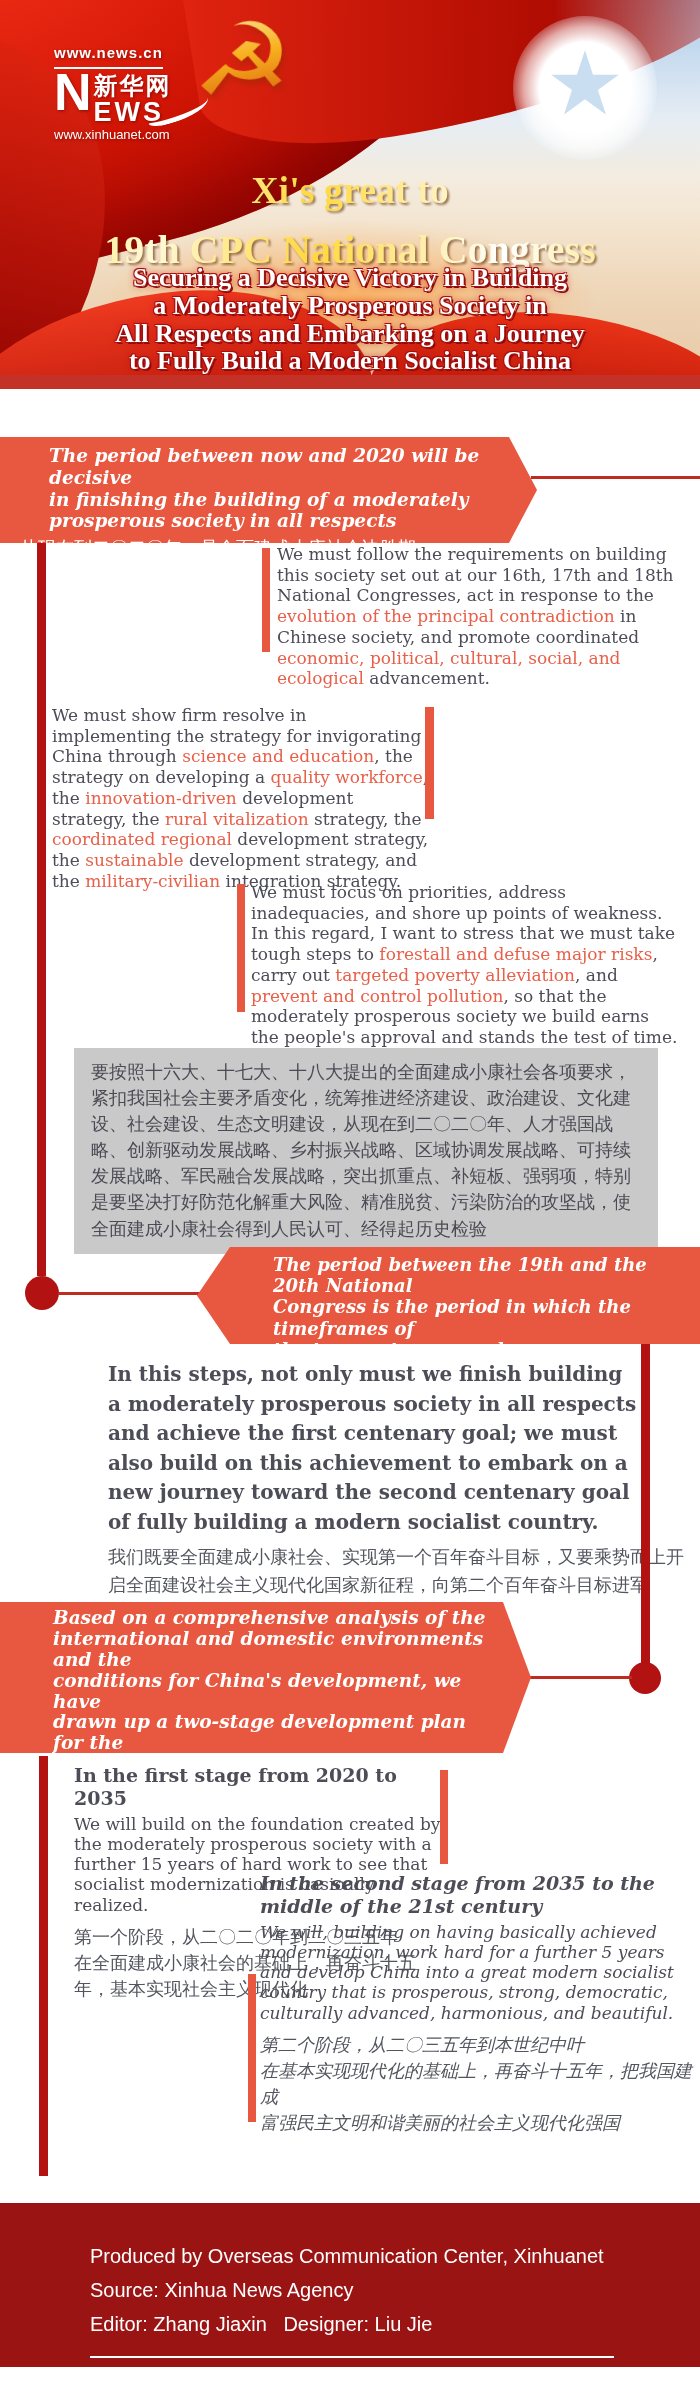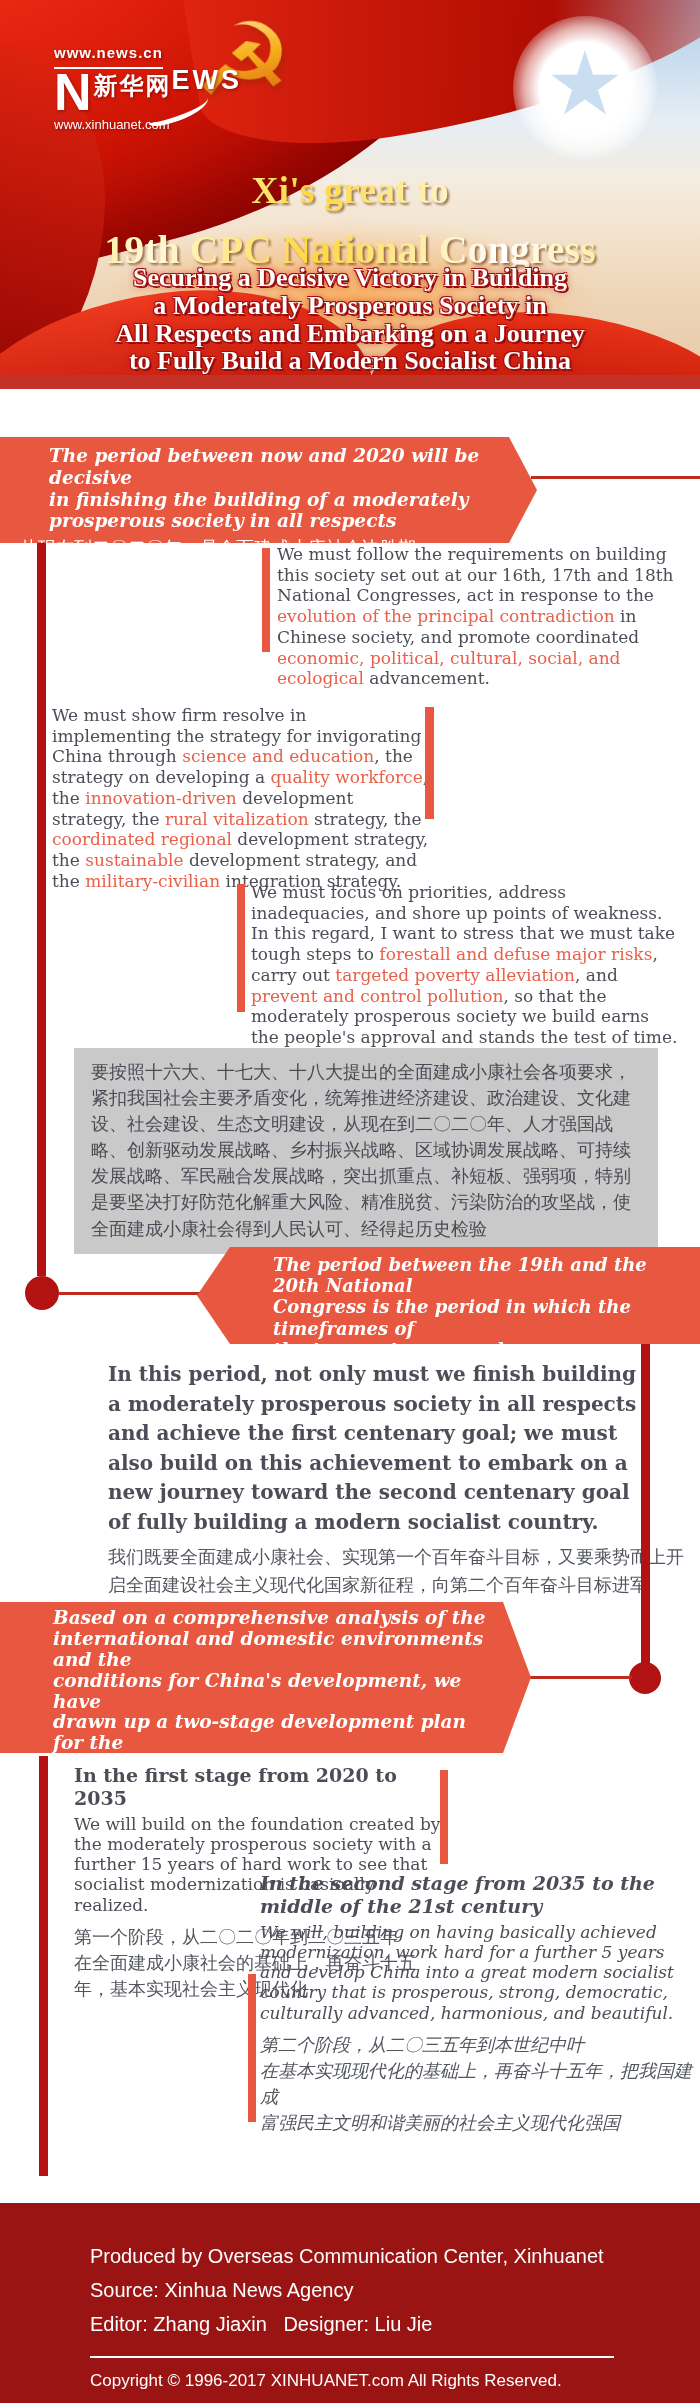--- a/index.html
+++ b/index.html
@@ -36,21 +36,21 @@
   .emblem{position:absolute;left:196px;top:8px;font-size:108px;line-height:1;transform:rotate(8deg);
         background:linear-gradient(160deg,#ffe69a 8%,#f7b01e 45%,#d95f0e 85%);
         -webkit-background-clip:text;background-clip:text;color:transparent;
         filter:drop-shadow(3px 4px 3px rgba(140,40,0,.45));}
   .logo{position:absolute;left:54px;top:44px;color:#fff;font-family:"Liberation Sans",sans-serif;
         text-shadow:1px 1px 3px rgba(110,0,0,.65);}
   .logo-top{font-size:15px;font-weight:bold;letter-spacing:1px;border-bottom:2px solid #fff;
         padding-bottom:6px;display:inline-block;}
   .logo-mid{display:flex;align-items:flex-start;margin-top:1px;position:relative;}
   .logo-n{font-size:52px;font-weight:bold;line-height:.85;}
-  .logo-col{display:flex;margin-left:2px;}
+  .logo-col{display:flex;flex-direction:column;margin-left:2px;}
   .logo-cn{font-size:24px;font-weight:bold;letter-spacing:2px;}
   .logo-ews{font-size:27px;font-weight:bold;letter-spacing:3px;line-height:.8;}
   .logo-swoosh{position:absolute;left:92px;top:30px;width:64px;height:16px;
         border-bottom:5px solid #fff;border-radius:0 0 90% 40%;transform:rotate(-16deg);}
   .logo-bottom{font-size:13px;margin-top:3px;}
   .title{position:absolute;width:700px;text-align:center;font-weight:bold;
         font-family:"Liberation Serif",serif;
         background:linear-gradient(90deg,#ffdf45 0%,#fff9d8 22%,#ffd83a 45%,#ffffff 72%,#ffd83a 100%);
         -webkit-background-clip:text;background-clip:text;color:transparent;
         filter:drop-shadow(2px 2px 1px rgba(90,40,0,.6));}
@@ -110,21 +110,21 @@
         color:#53565f;font-family:"DejaVu Sans",sans-serif;}
   .stage{position:absolute;color:#4d4d58;}
   .stage-1{left:74px;top:1764px;width:370px;}
   .stage-2{left:260px;top:1872px;width:440px;font-style:italic;}
   .stage-h{font-size:19px;font-weight:bold;line-height:1.22;}
   .stage-body{font-size:17px;line-height:1.18;margin-top:4px;}
   .stage-zh{font-size:18px;line-height:1.45;margin-top:9px;color:#53565f;
         font-family:"DejaVu Sans",sans-serif;}
 
   
-  .footer{position:absolute;left:0;top:2203px;width:700px;height:200px;background:#9b1414;
+  .footer{position:absolute;left:0;top:2203px;width:700px;height:164px;background:#9b1414;
         color:#ffffff;font-family:"Liberation Sans",sans-serif;box-sizing:border-box;
         padding:36px 0 0 90px;}
   .footer-line{font-size:20px;line-height:34px;white-space:pre-wrap;}
   .footer-hr{width:524px;height:2px;background:#ffffff;margin:15px 0 13px 0;}
   .footer-copy{font-size:17px;}
 </style>
 </head>
 <body>
 
 <div class="page">
@@ -176,21 +176,21 @@
 
   <div class="graybox">要按照十六大、十七大、十八大提出的全面建成小康社会各项要求，紧扣我国社会主要矛盾变化，统筹推进经济建设、政治建设、文化建设、社会建设、生态文明建设，从现在到二〇二〇年、人才强国战略、创新驱动发展战略、乡村振兴战略、区域协调发展战略、可持续发展战略、军民融合发展战略，突出抓重点、补短板、强弱项，特别是要坚决打好防范化解重大风险、精准脱贫、污染防治的攻坚战，使全面建成小康社会得到人民认可、经得起历史检验</div>
 
   <div class="node node-1"></div>
   <div class="conn conn-2"></div>
 
   <div class="banner banner-left banner-2">
     <div class="en">The period between the 19th and the 20th National<br>Congress is the period in which the timeframes of<br>the two centenary goals converge</div>
 
   </div>
-  <div class="lede">In this period, not only must we finish building a moderately prosperous society in all respects and achieve the first centenary goal; we must also build on this achievement to embark on a new journey toward the second centenary goal of fully building a modern socialist country.</div>
+  <div class="lede">In this steps, not only must we finish building a moderately prosperous society in all respects and achieve the first centenary goal; we must also build on this achievement to embark on a new journey toward the second centenary goal of fully building a modern socialist country.</div>
   <div class="lede-zh">我们既要全面建成小康社会、实现第一个百年奋斗目标，又要乘势而上开启全面建设社会主义现代化国家新征程，向第二个百年奋斗目标进军</div>
   <div class="vline vline-2"></div>
   <div class="node node-2"></div>
   <div class="conn conn-3"></div>
 
   <div class="banner banner-right banner-3">
     <div class="en">Based on a comprehensive analysis of the<br>international and domestic environments and the<br>conditions for China's development, we have<br>drawn up a two-stage development plan for the<br>period from 2020 to the middle of this century.</div>
 
   </div>
   <div class="vline vline-3"></div>

